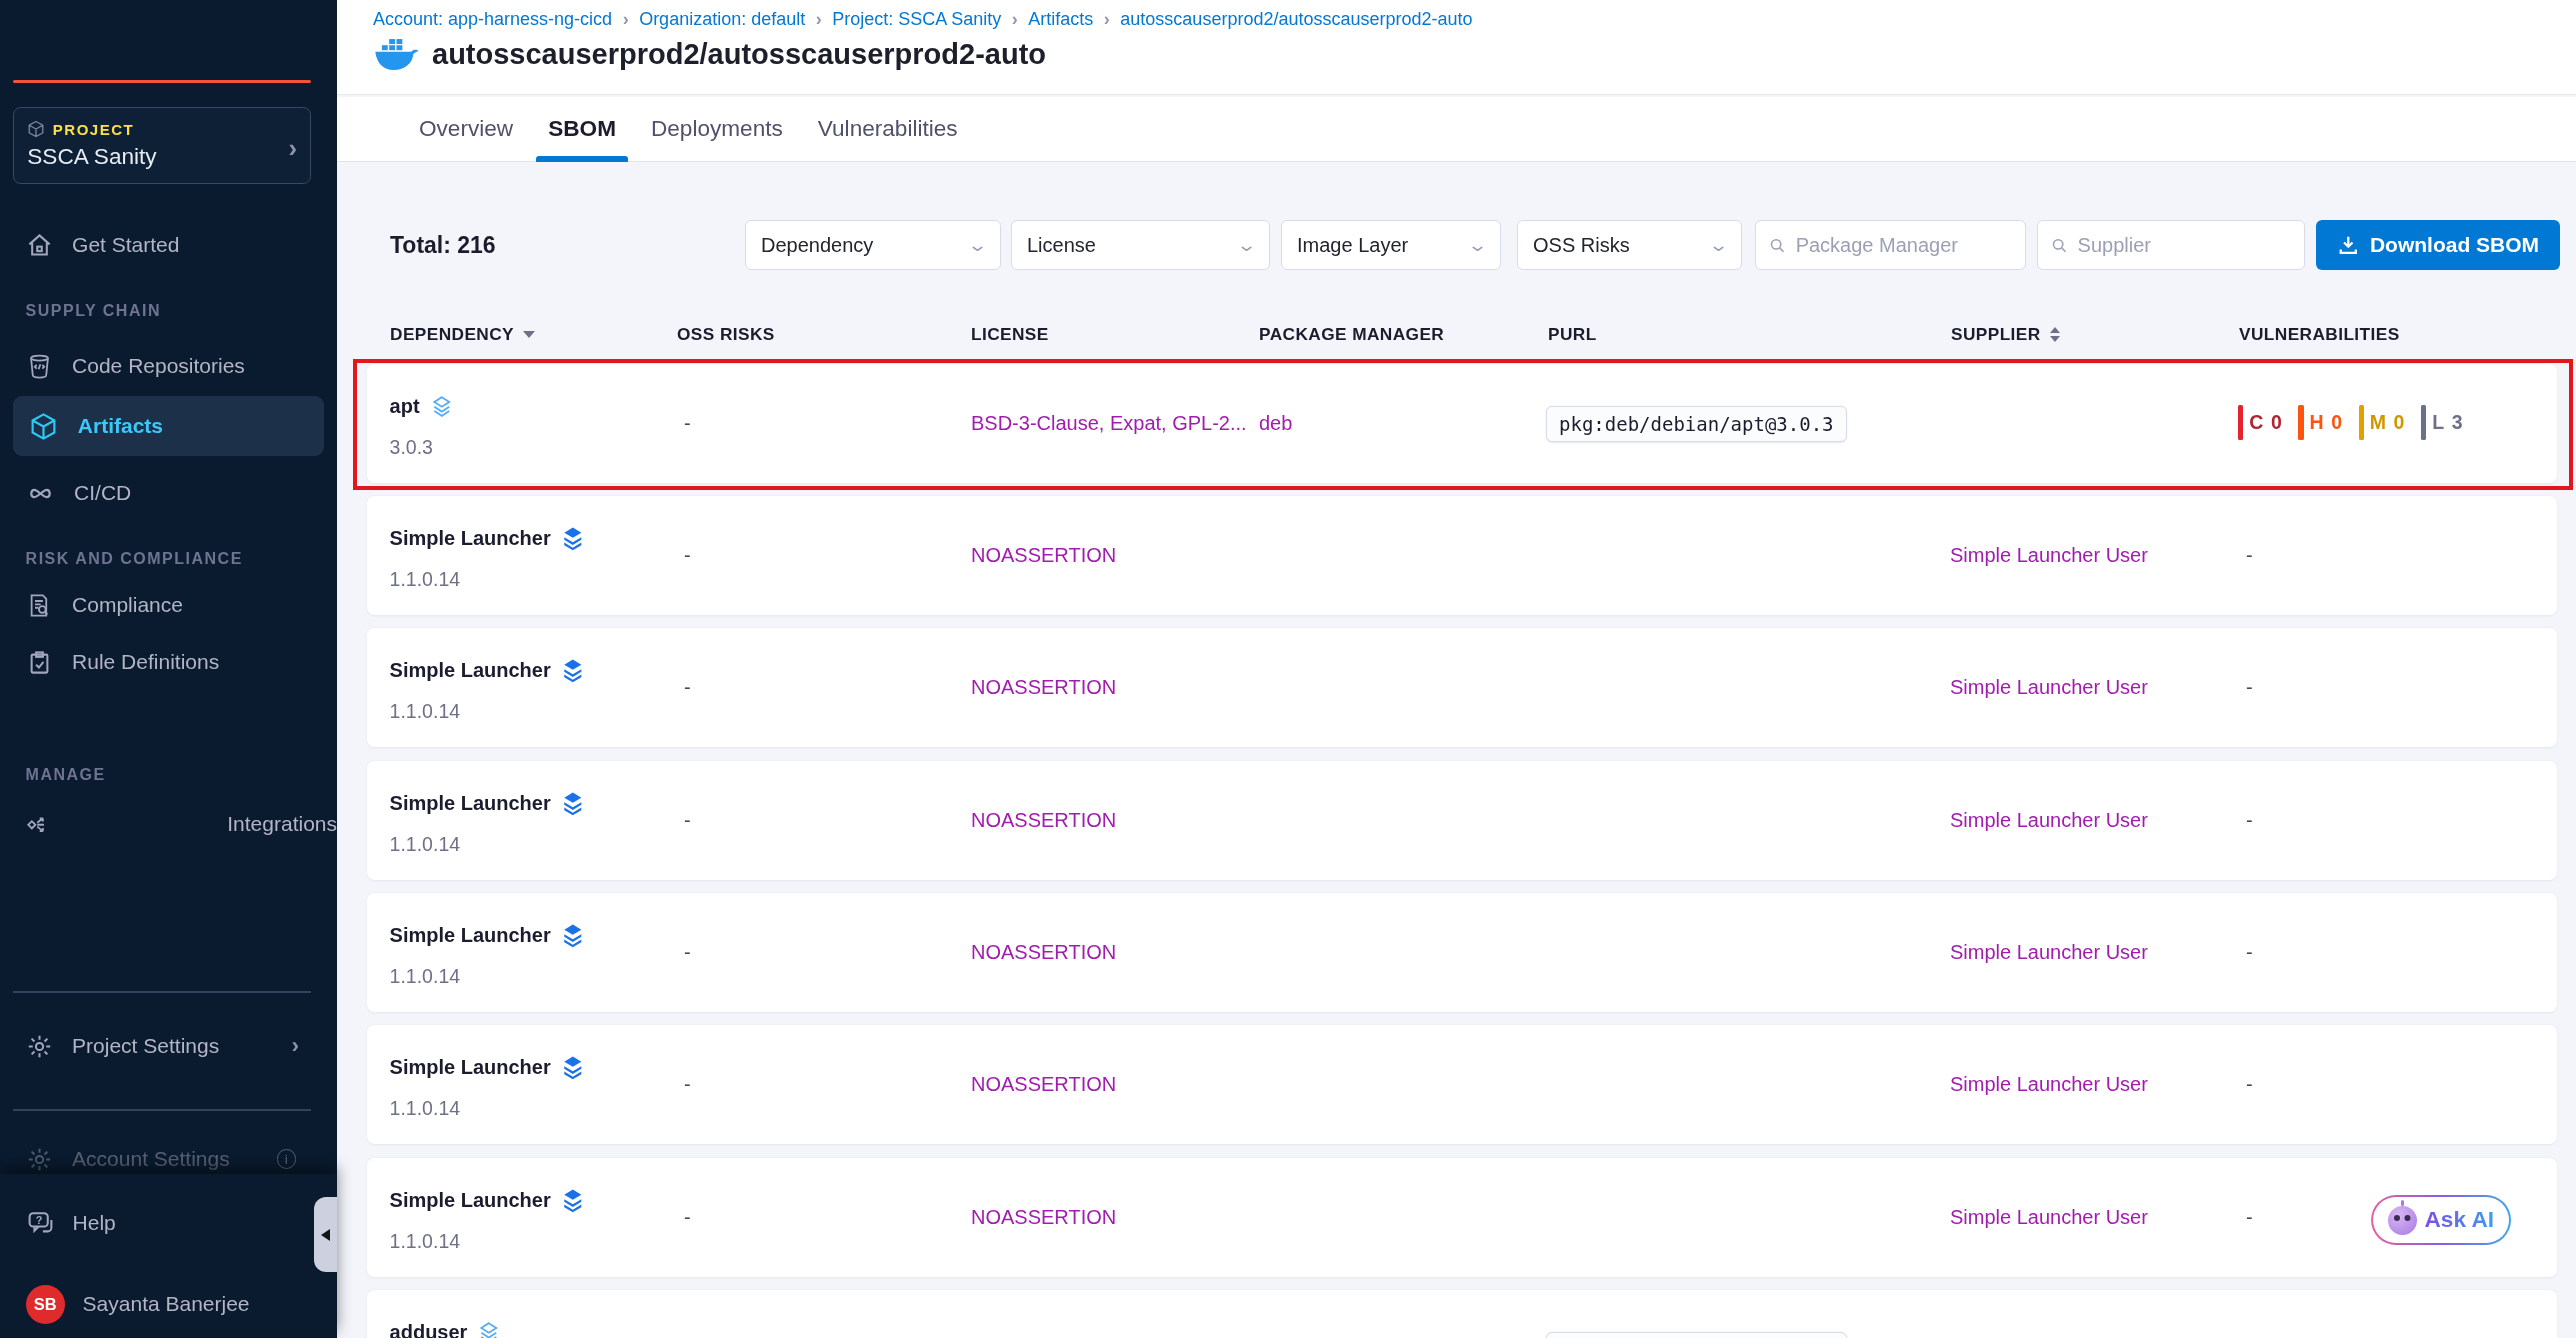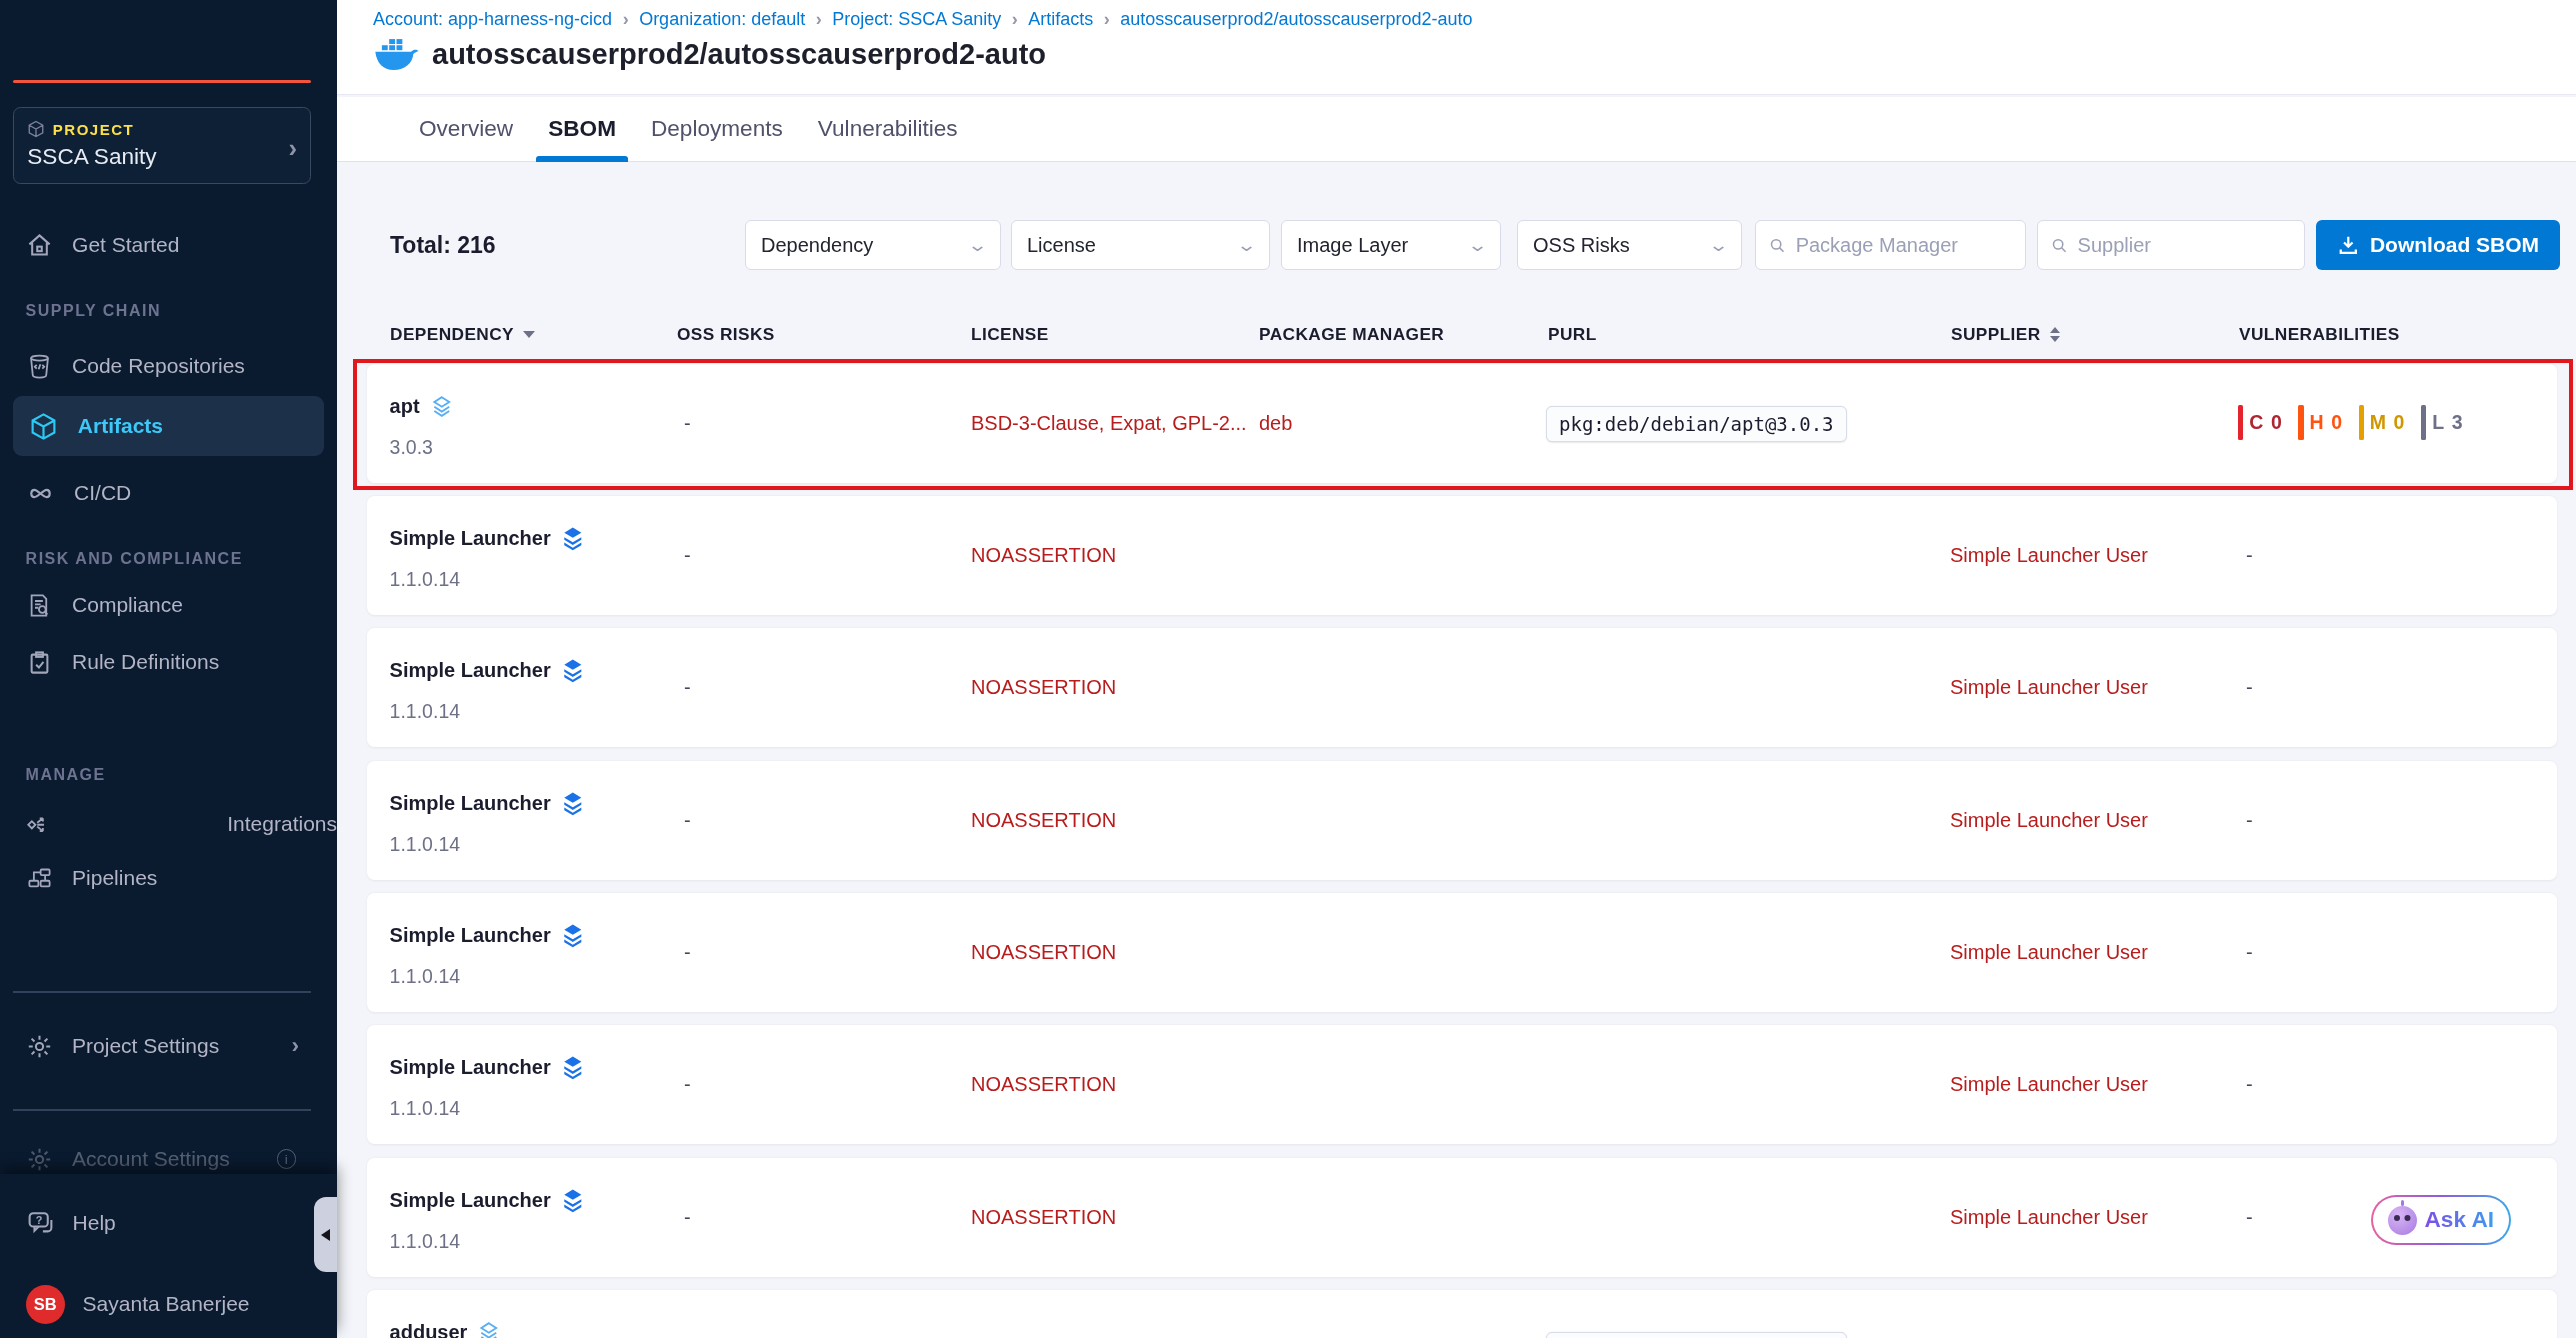--- a/index.html
+++ b/index.html
@@ -58,21 +58,21 @@
 
   .thead { position:absolute; top:161px; left:0; right:0; height:30px; }
   .th { position:absolute; display:flex; align-items:center; gap:9px; font-size:17.3px; font-weight:bold; color:#1b1d2e; letter-spacing:0.4px; cursor:pointer; }
   .tri-down { width:0; height:0; border-left:6px solid transparent; border-right:6px solid transparent; border-top:7.5px solid #6d7087; }
   .sort-both { display:flex; flex-direction:column; gap:2.3px; }
   .sort-both i { width:0; height:0; border-left:5.3px solid transparent; border-right:5.3px solid transparent; }
   .sort-both .up { border-bottom:6.8px solid #6d7087; }
   .sort-both .dn { border-top:6.8px solid #6d7087; }
 
   .row { position:absolute; left:30px; width:2190px; height:119px; background:#fff; border-radius:7.5px; box-shadow:0 0.8px 2.3px rgba(40,41,61,.07); }
-  .cell { position:absolute; font-size:20px; color:#b91c1c; }
+  .cell { position:absolute; font-size:20px; color:#a21caf; }
   .dep-name { left:22.6px; top:30px; display:flex; align-items:center; gap:9px; font-weight:bold; font-size:20px; color:#1b1d2e; }
   .dep-ver { left:22.6px; top:72px; font-size:19.5px; color:#6d7087; }
   .c-oss { left:317px; top:48px; color:#44465c; }
   .c-lic { left:604px; top:48px; }
   .c-pm { left:892px; top:48px; }
   .c-sup { left:1583px; top:48px; }
   .c-vuln-dash { left:1879px; top:48px; color:#44465c; }
   .purl-chip { position:absolute; left:1179px; top:42px; height:36px; background:#fbfcfe; border:1.5px solid #d8dbe8; border-radius:6px; display:flex; align-items:center; padding:0 12px; font-family:"DejaVu Sans Mono","Liberation Mono",monospace; font-size:19px; color:#1b1d2e; box-shadow:0 0.8px 1.5px rgba(40,41,61,.10); }
   .vulns { position:absolute; left:1871px; top:41px; display:flex; align-items:center; gap:15px; }
   .sev { display:flex; align-items:center; gap:6px; font-size:19.5px; font-weight:bold; letter-spacing:1.5px; }
@@ -166,29 +166,20 @@
   <div class="nav-section" style="top:766px;">MANAGE</div>
 
   <div class="nav-item" style="top:802px;justify-content:space-between;">
     <svg width="27" height="27" viewBox="0 0 24 24" fill="none" stroke="#a3a6bb" stroke-width="1.6">
         <rect x="3" y="10" width="4.5" height="4.5" transform="rotate(45 5.2 12.2)"></rect>
         <path d="M10 10.5 L15 6.5 M15 6.5 H12.2 M15 6.5 V9.3 M10 13.9 L15 17.9 M15 17.9 H12.2 M15 17.9 V15.1 M10 12.2 H16"></path>
       </svg>
     <span>Integrations</span>
   </div>
 
-  <div class="nav-item" style="top:856px;">
-    <svg width="27" height="27" viewBox="0 0 24 24" fill="none" stroke="#a3a6bb" stroke-width="1.6">
-        <rect x="13" y="4" width="8" height="5" rx="1"></rect>
-        <rect x="3" y="14" width="8" height="5" rx="1"></rect>
-        <rect x="13" y="14" width="8" height="5" rx="1"></rect>
-        <path d="M7 14 V6.5 H13 M17 9 V14"></path>
-      </svg>
-    <span>Pipelines</span>
-  </div>
 
   <div class="side-divider" style="top:991px;"></div>
 
   <div class="nav-item" style="top:1024px;">
     <svg width="27" height="27" viewBox="0 0 24 24" fill="none" stroke="#a3a6bb" stroke-width="1.8">
         <circle cx="12" cy="12" r="3.2"></circle>
         <path d="M12 2.5 V6 M12 18 V21.5 M2.5 12 H6 M18 12 H21.5 M5 5 L7.5 7.5 M16.5 16.5 L19 19 M19 5 L16.5 7.5 M7.5 16.5 L5 19"></path>
       </svg>
     <span>Project Settings</span>
     <span style="margin-left:auto; margin-right:38px; color:#8f93a8; font-size:22.6px; font-weight:bold;">›</span>

